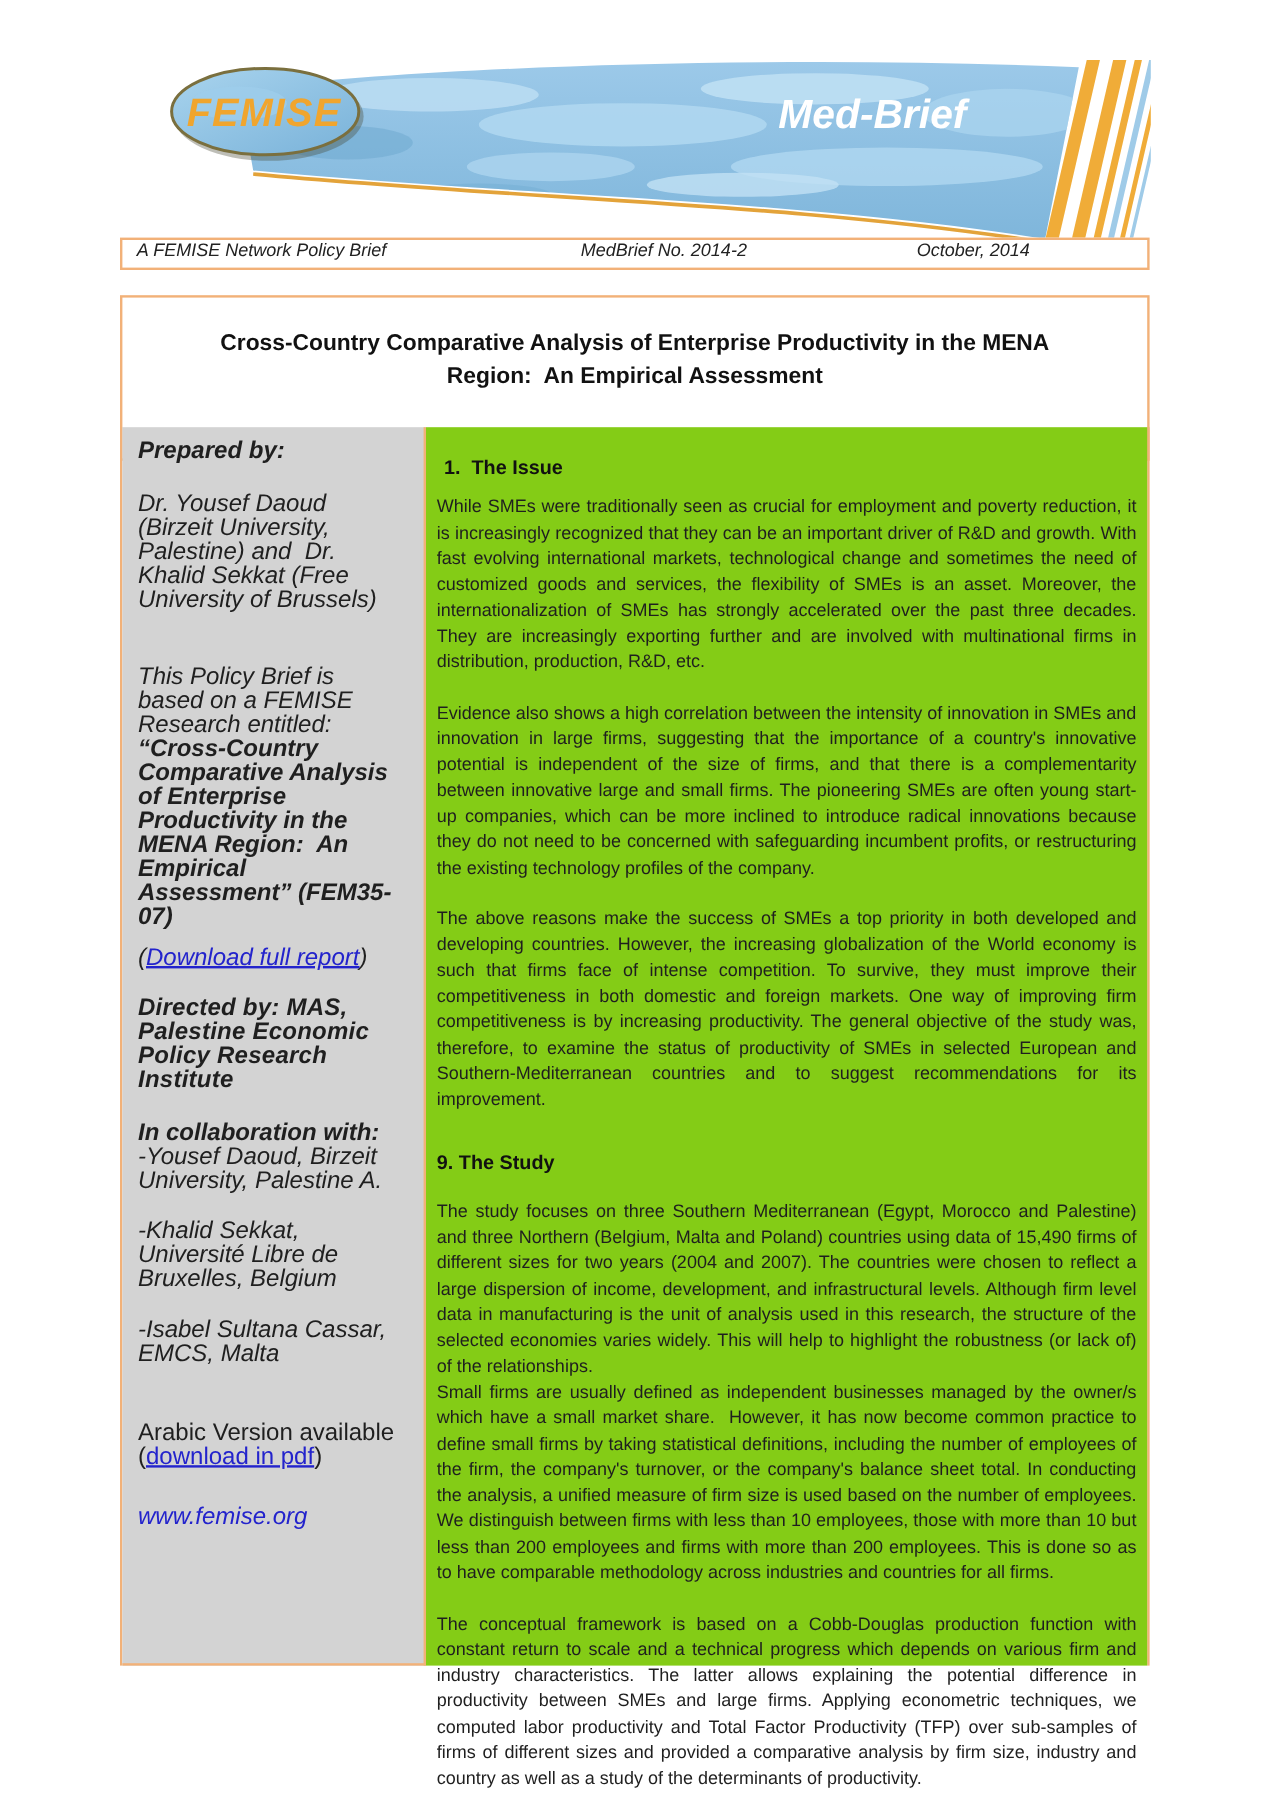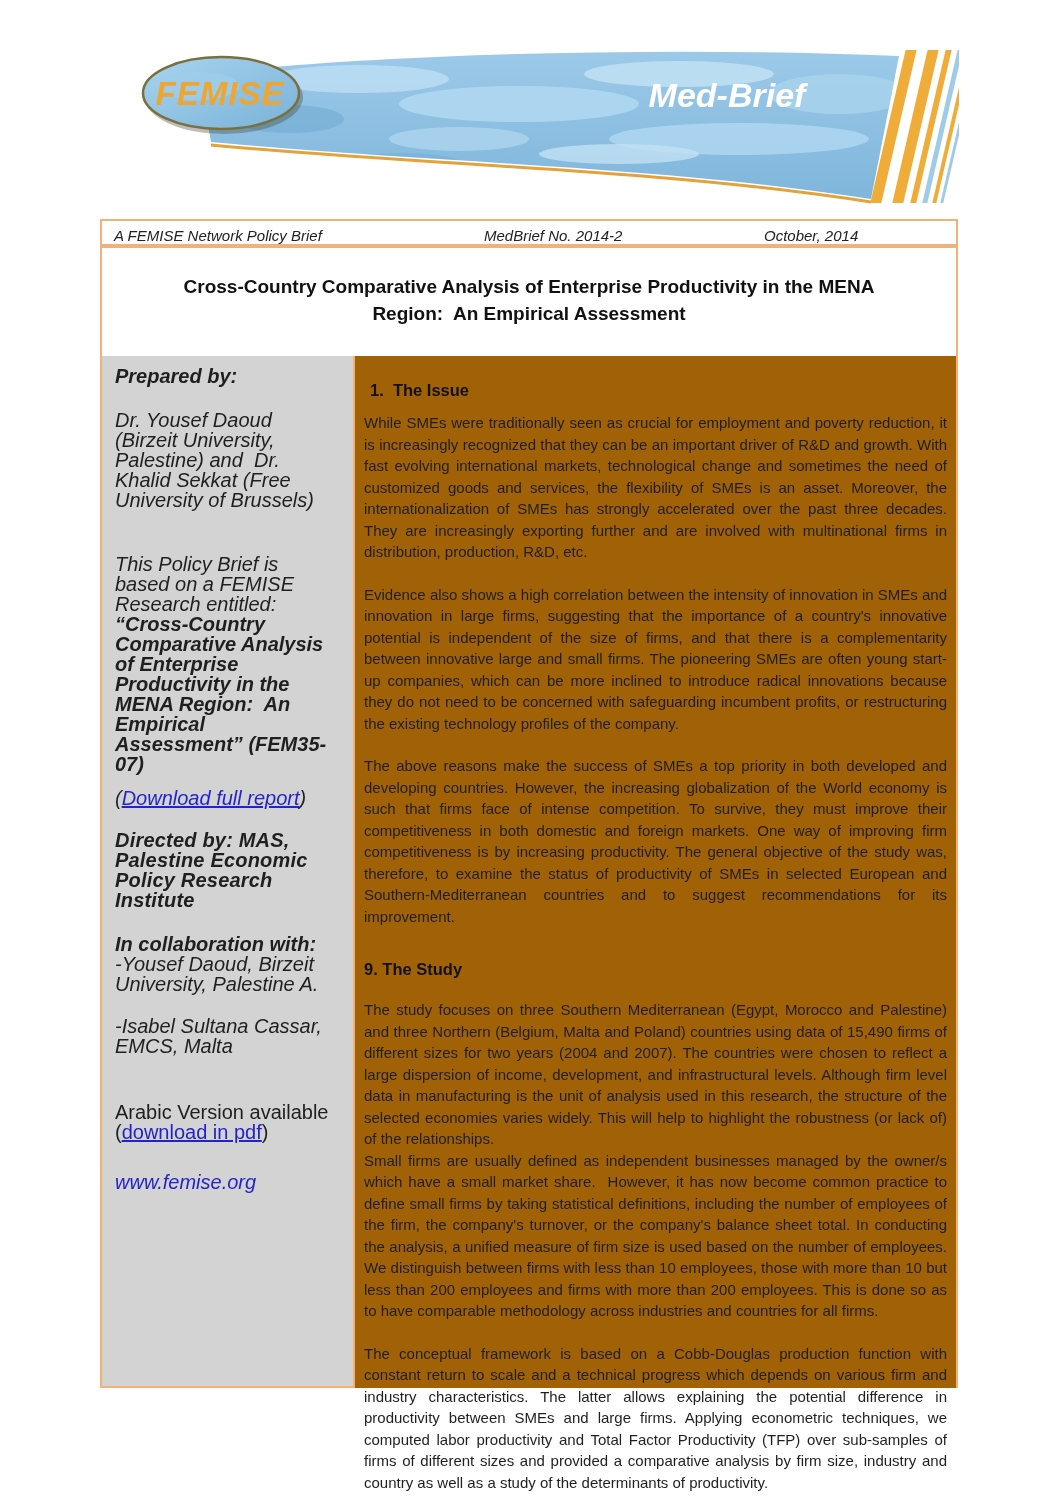--- a/index.html
+++ b/index.html
@@ -5,23 +5,23 @@
   * { margin:0; padding:0; box-sizing:border-box; }
   html,body { background:#ffffff; }
   body {
     width:1058px; height:1497px; position:relative;
     font-family:"Liberation Sans", sans-serif; color:#1c1c1c;
     overflow:hidden;
   }
   #banner-svg { position:absolute; left:99px; top:44px; }
 
   .info-bar {
-    position:absolute; left:100px; top:219px; width:858px; height:27px;
+    position:absolute; left:100px; top:198px; width:858px; height:27px;
     border:2px solid #f2b178; background:#ffffff;
-    display:flex; align-items:flex-end;
+    display:flex; align-items:flex-start;
     font-style:italic; font-size:15px; color:#222;
   }
   .info-bar .cell-left  { width:382px; padding-left:12px; }
   .info-bar .cell-mid   { width:280px; }
   .info-bar .cell-right { flex:1; }
 
   .title-box {
     position:absolute; left:100px; top:246px; width:858px; height:138px;
     border:2px solid #f2b178; background:#ffffff;
     text-align:center; padding:25px 60px 0 60px;
@@ -33,21 +33,21 @@
     display:flex; align-items:stretch;
     border-left:2px solid #f2b178; border-right:2px solid #f2b178;
   }
   .sidebar {
     width:253px; background:#d3d3d3;
     border-right:2px solid #f2b178; border-bottom:2px solid #f2b178;
     padding:10px 16px 10px 13px;
     font-style:italic; font-size:20px; line-height:20px; color:#1f1f1f;
   }
   .main {
-    flex:1; background:#a16207; padding:16px 9px 0 9px;
+    flex:1; background:#84cc16; padding:16px 9px 0 9px;
     font-size:15px; line-height:21.5px; text-align:justify; color:#1f1f1f;
   }
 
   .sb-label { font-weight:bold; margin-bottom:24px; }
   .sb-authors { margin-bottom:44px; }
   .sb-basedon { margin-bottom:14px; }
   .sb-basedon .bold { font-weight:bold; }
   .sb-download { margin-bottom:22px; }
   .sb-directed { font-weight:bold; margin-bottom:24px; letter-spacing:.2px; }
   .sb-collab-label { font-weight:bold; }
@@ -138,20 +138,21 @@
     </div>
 
     <div class="sb-download">
       <span class="paren">(</span><a class="link">Download full report</a><span class="paren">)</span>
     </div>
 
     <div class="sb-directed">Directed by: MAS, Palestine Economic Policy Research Institute</div>
 
     <div class="sb-collab-label">In collaboration with:</div>
     <div class="sb-collab-first">-Yousef Daoud, Birzeit University, Palestine A.</div>
+    <div class="sb-collab">-Khalid Sekkat, Université Libre de Bruxelles, Belgium</div>
     <div class="sb-collab">-Isabel Sultana Cassar, EMCS, Malta</div>
 
     <div class="sb-arabic">
       <span>Arabic Version available</span><br>
       <span class="paren">(</span><a class="link">download in pdf</a><span class="paren">)</span>
     </div>
 
     <a class="sb-web">www.femise.org</a>
   </div>
 

